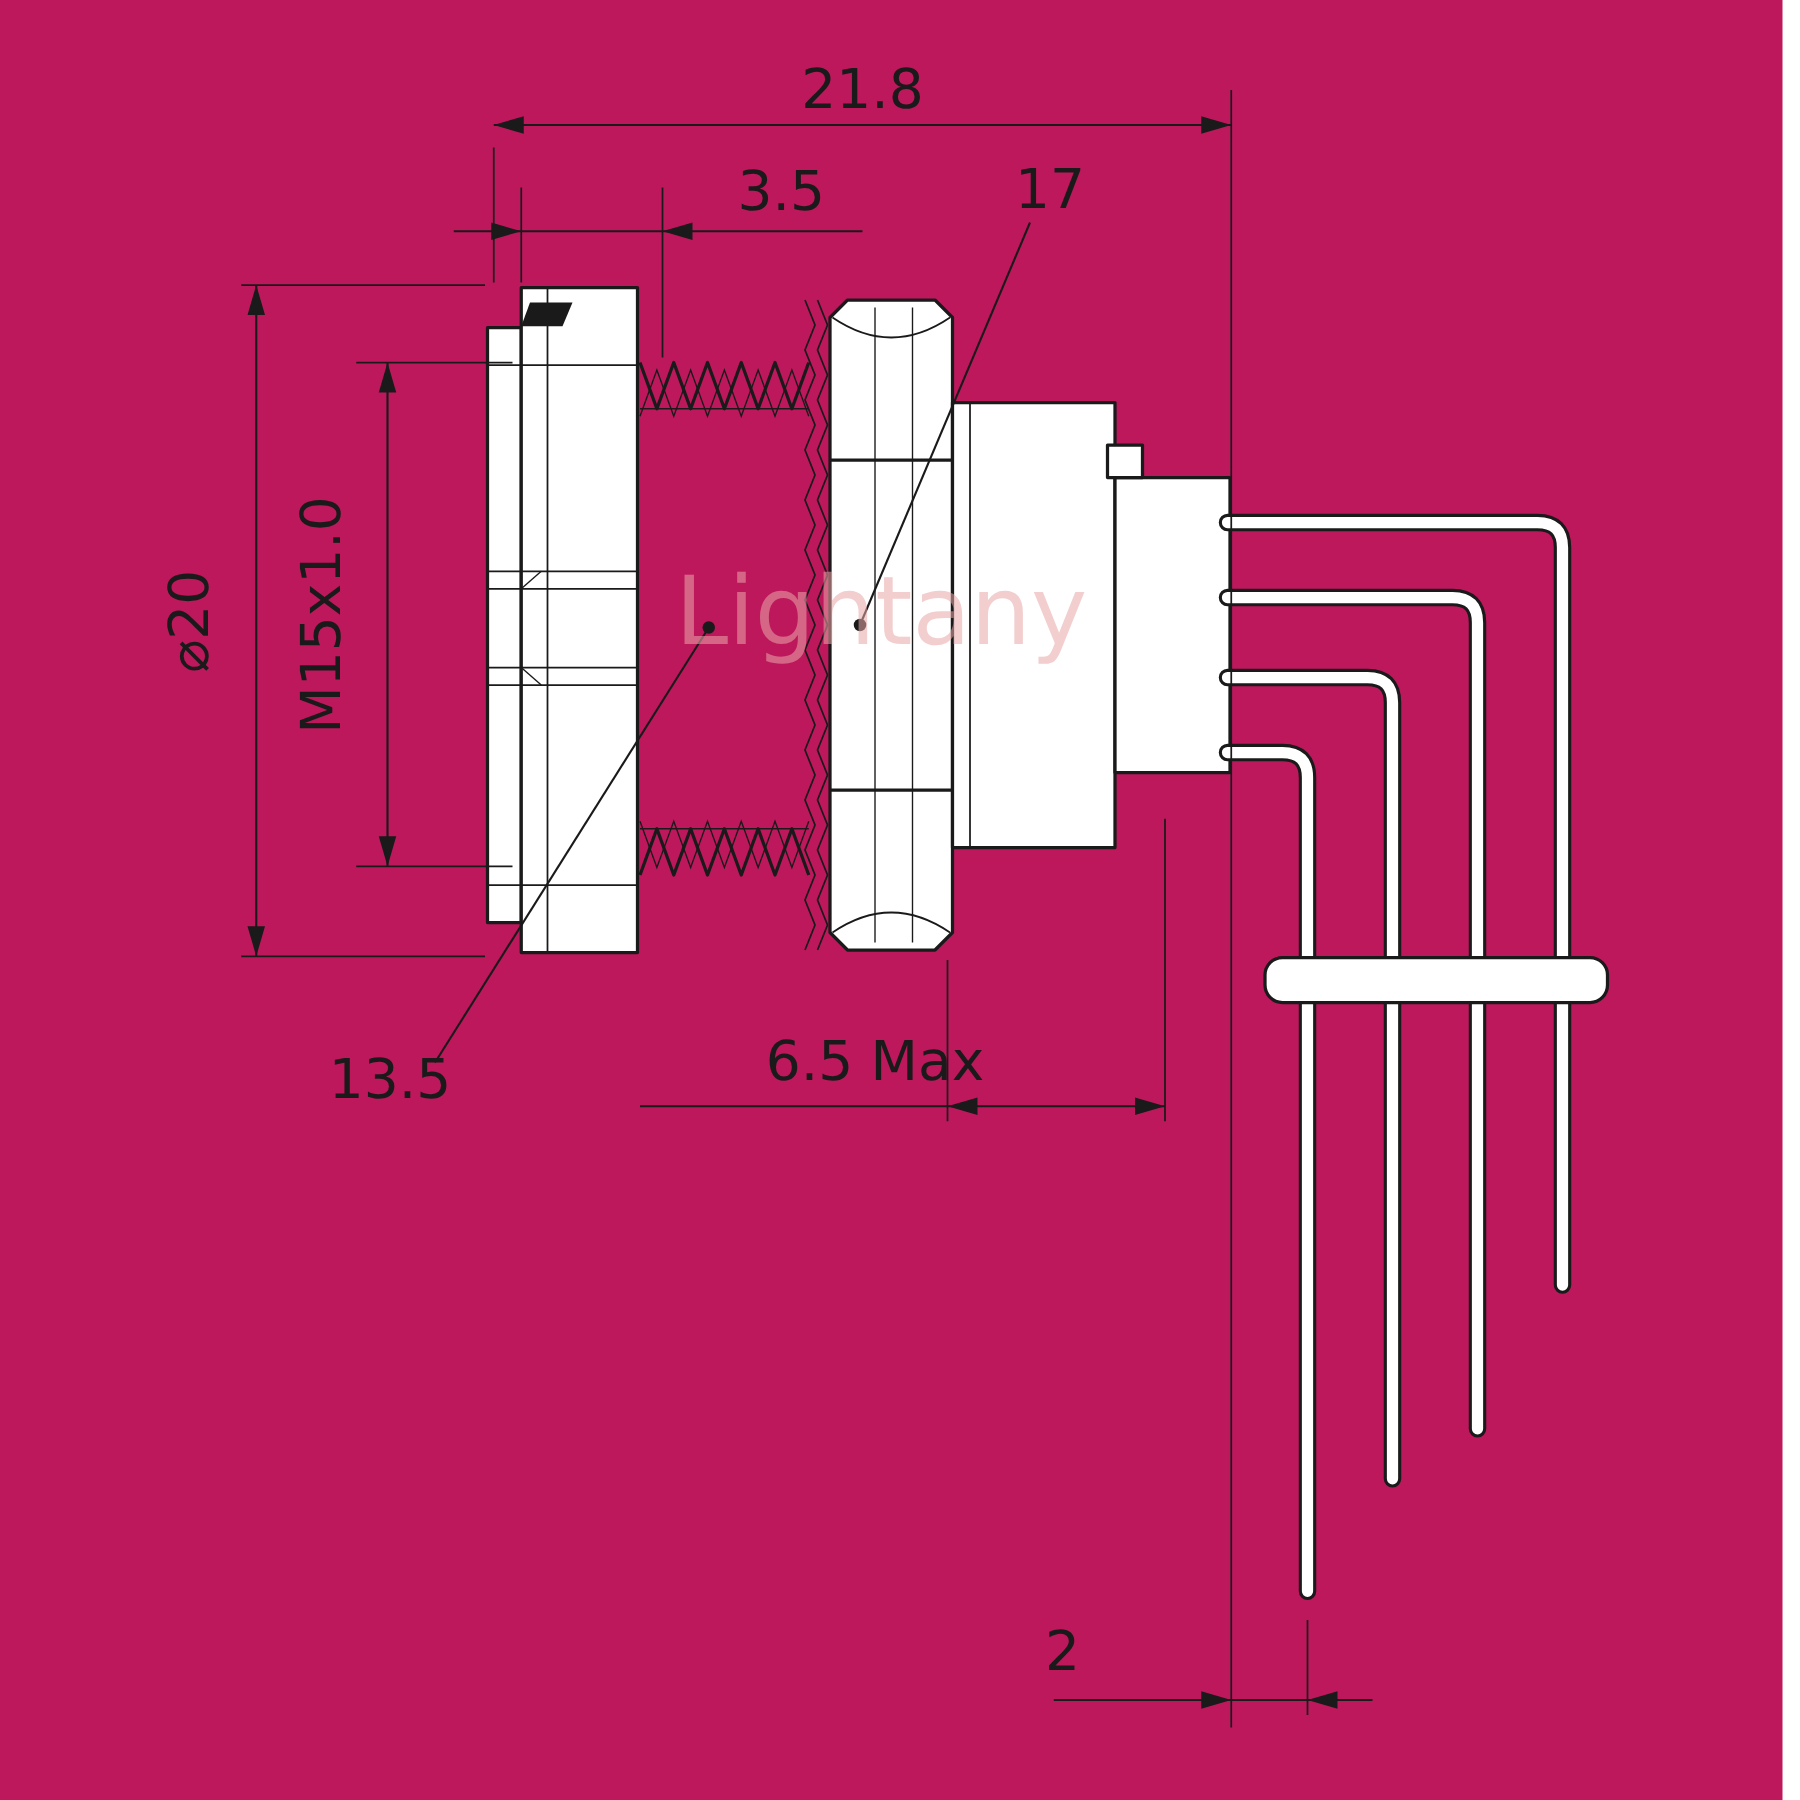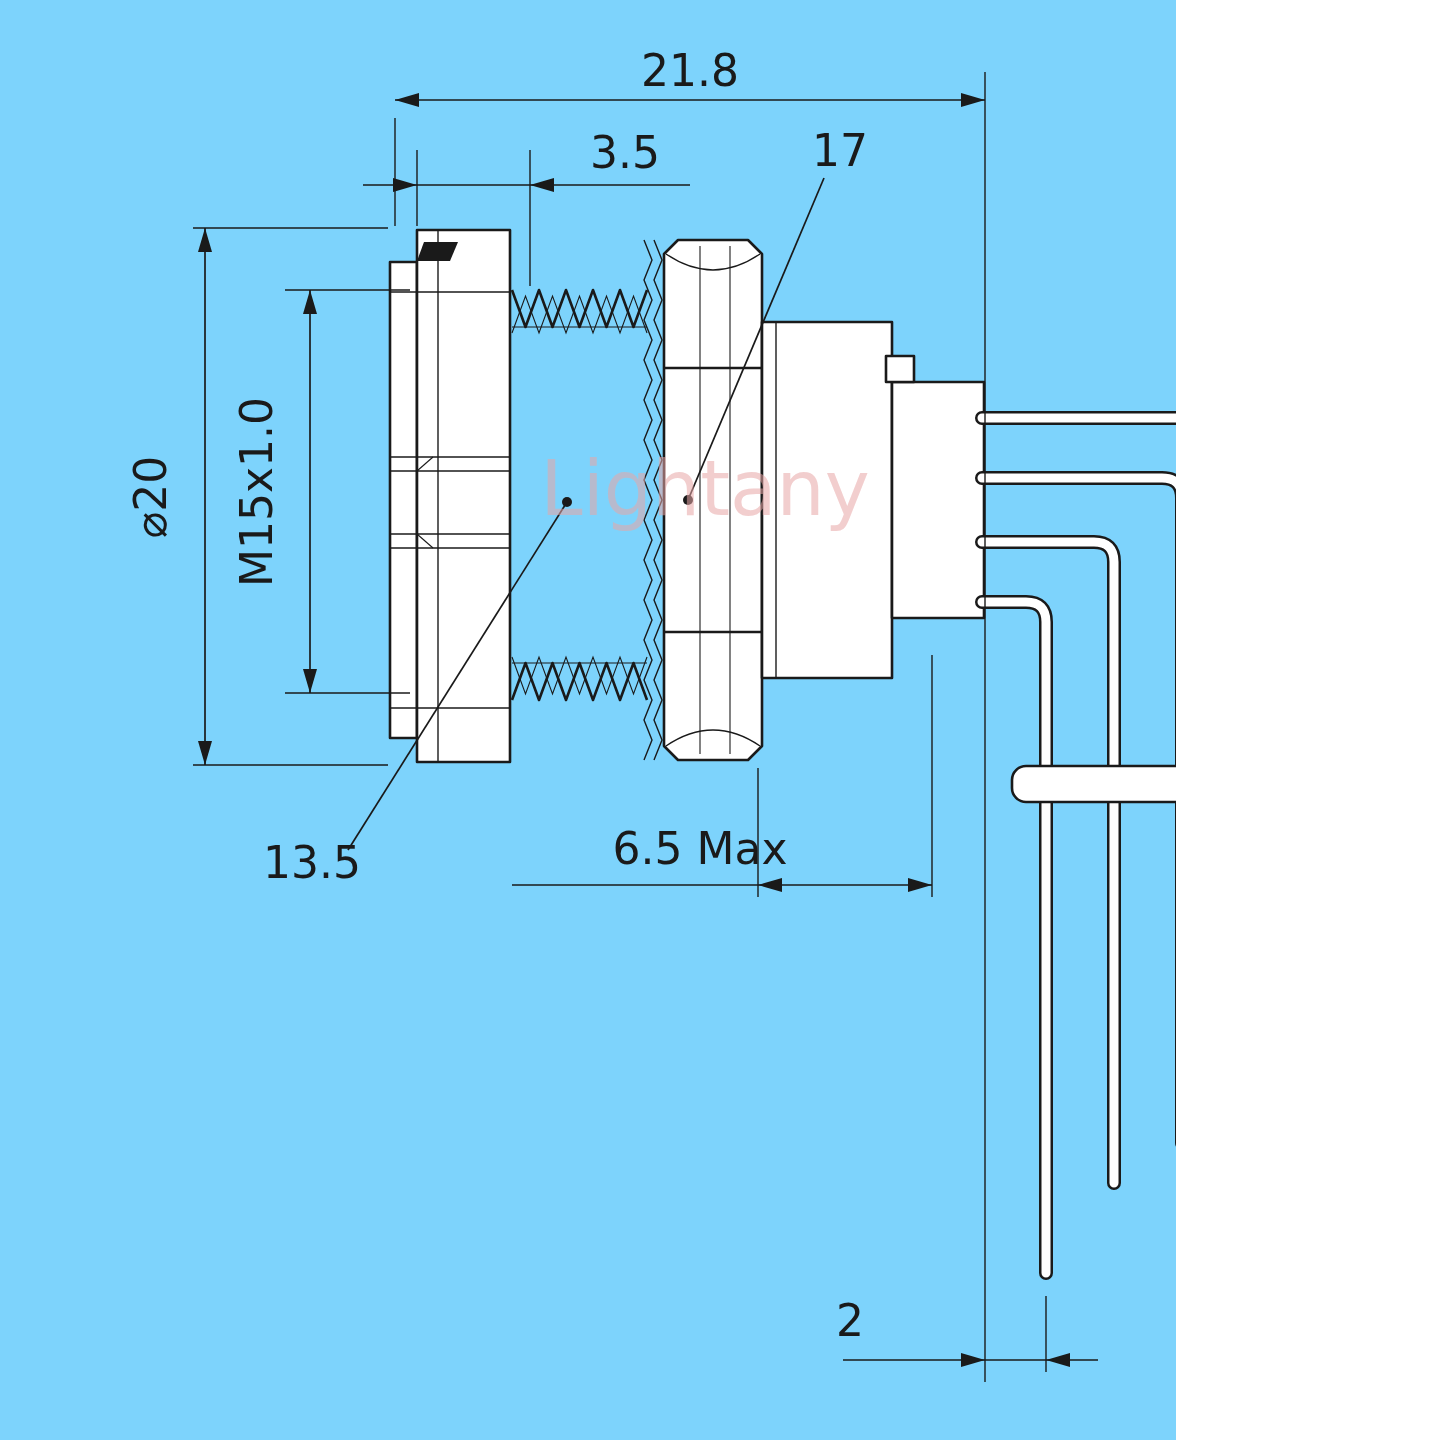--- a/index.html
+++ b/index.html
@@ -1,16 +1,16 @@
 <!DOCTYPE html>
 <html><head>
 <meta charset="utf-8">
 <style>
   html,body{margin:0;padding:0;background:#ffffff;}
-  .canvas{position:relative;width:1176px;height:1440px;background:#7dd3fc;overflow:hidden;}
+  .canvas{position:relative;width:1426px;height:1440px;background:#be185d;overflow:hidden;}
   svg{display:block;}
   .ol  {stroke:#1a1a1a;stroke-width:2.6;fill:none;stroke-linejoin:round;}
   .olf {stroke:#1a1a1a;stroke-width:2.6;fill:#ffffff;stroke-linejoin:round;}
   .thin{stroke:#1a1a1a;stroke-width:1.4;fill:none;}
   .xtra{stroke:#1a1a1a;stroke-width:1.1;fill:none;}
   .dim {stroke:#1a1a1a;stroke-width:1.7;fill:none;}
   .arr {fill:#1a1a1a;stroke:none;}
   .dot {fill:#1a1a1a;stroke:none;}
   .dimtext{font-family:"DejaVu Sans","Liberation Sans",sans-serif;font-size:44px;fill:#1a1a1a;}
   .wm{font-family:"DejaVu Sans","Liberation Sans",sans-serif;font-size:76px;opacity:0.55;}

